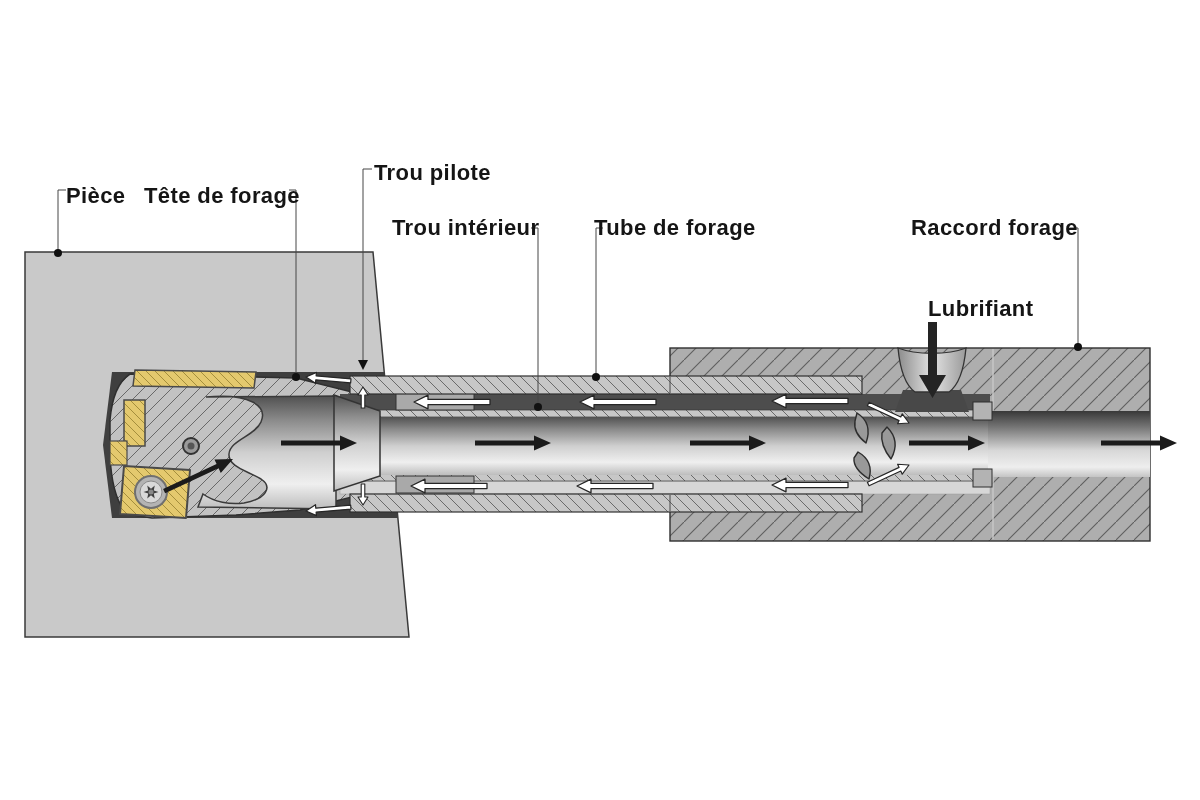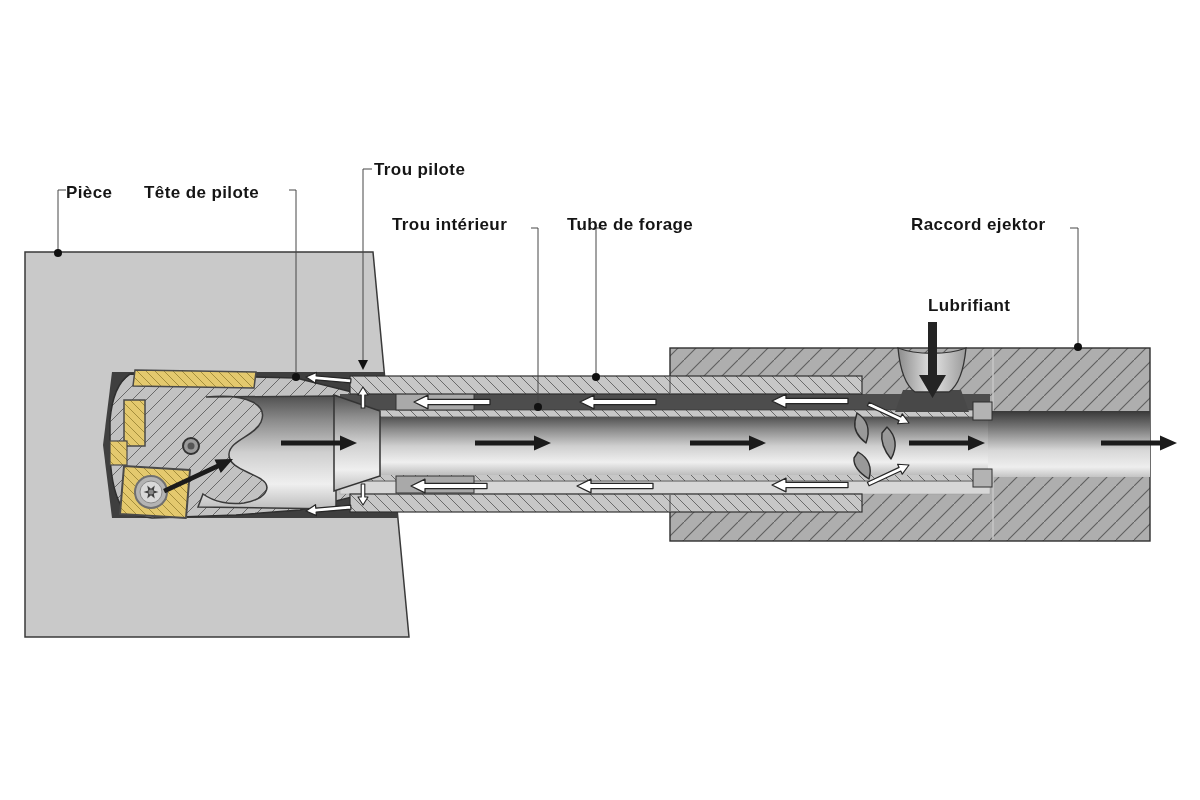--- a/index.html
+++ b/index.html
@@ -1,19 +1,19 @@
 <!DOCTYPE html>
 <html><head>
 <meta charset="utf-8">
 <style>
   html,body{margin:0;padding:0;background:#ffffff;}
   #stage{position:relative;width:1200px;height:800px;background:#ffffff;overflow:hidden;
          font-family:"Liberation Sans",sans-serif;}
   #stage svg{position:absolute;left:0;top:0;}
-  .lbl{position:absolute;font-weight:700;font-size:17px;color:#151515;
+  .lbl{position:absolute;font-weight:700;font-size:22px;color:#151515;
        letter-spacing:.4px;white-space:nowrap;line-height:1.1;}
 </style>
 </head>
 <body>
 
 <div id="stage">
 
 <svg width="1200" height="800" viewBox="0 0 1200 800">
   <defs>
     <pattern id="patWall" width="12" height="12" patternUnits="userSpaceOnUse">
@@ -157,20 +157,20 @@
     <circle cx="58" cy="253" r="4"></circle>
     <circle cx="296" cy="377" r="4"></circle>
     <circle cx="538" cy="407" r="4"></circle>
     <circle cx="596" cy="377" r="4"></circle>
     <circle cx="1078" cy="347" r="4"></circle>
     <polygon points="358,360 368,360 363,370"></polygon>
   </g>
 </svg>
 
 <div class="lbl" style="left:66px;top:184px">Pièce</div>
-<div class="lbl" style="left:144px;top:184px">Tête de pilote</div>
+<div class="lbl" style="left:144px;top:184px">Tête de forage</div>
 <div class="lbl" style="left:374px;top:161px">Trou pilote</div>
 <div class="lbl" style="left:392px;top:216px">Trou intérieur</div>
-<div class="lbl" style="left:567px;top:216px">Tube de forage</div>
-<div class="lbl" style="left:911px;top:216px">Raccord ejektor</div>
+<div class="lbl" style="left:594px;top:216px">Tube de forage</div>
+<div class="lbl" style="left:911px;top:216px">Raccord forage</div>
 <div class="lbl" style="left:928px;top:297px">Lubrifiant</div>
 
 </div>
 
 </body></html>

